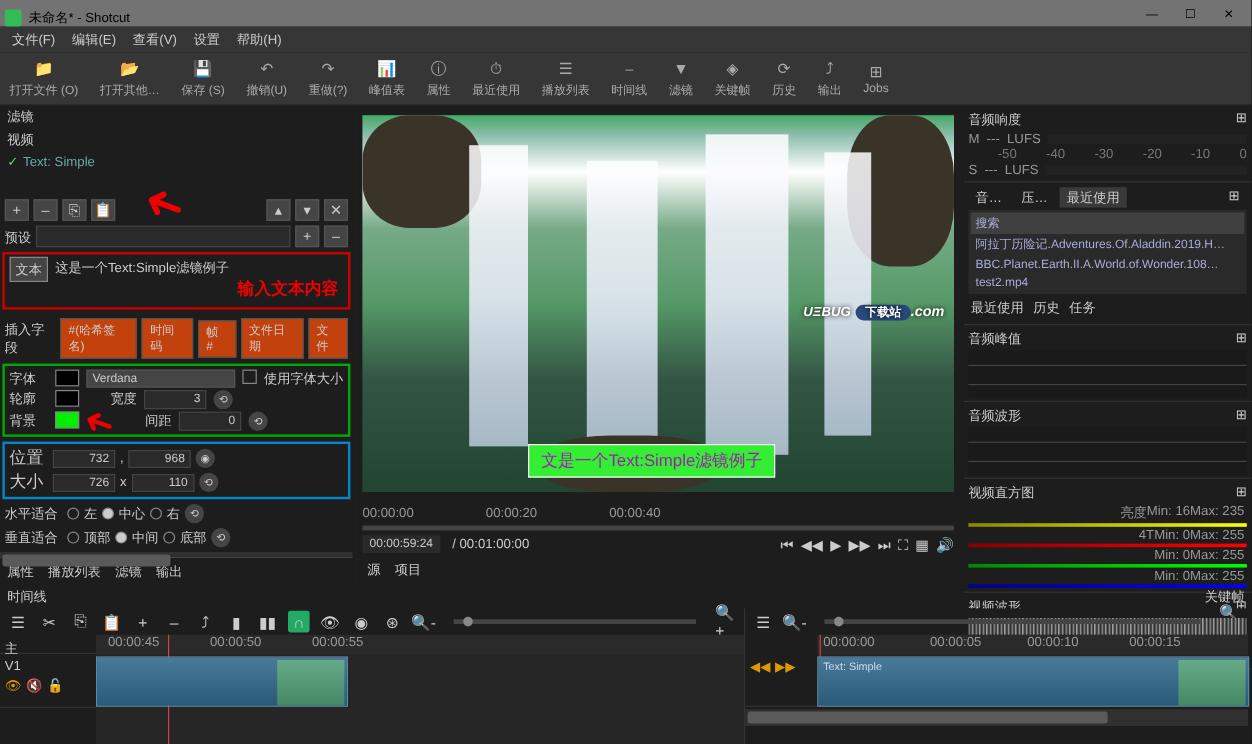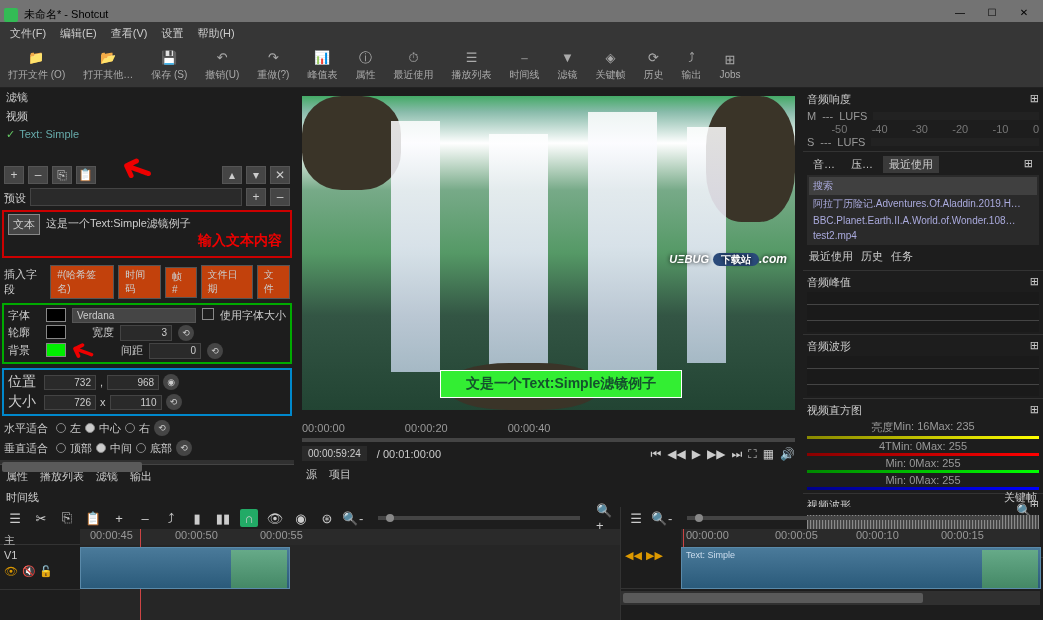--- a/index.html
+++ b/index.html
@@ -59,21 +59,21 @@
 .wf1{left:18%;top:8%;width:10%;height:80%}
 .wf2{left:38%;top:12%;width:12%;height:75%}
 .wf3{left:58%;top:5%;width:14%;height:85%}
 .wf4{left:78%;top:10%;width:8%;height:75%}
 .rock{position:absolute;background:#3a3428;border-radius:40%}
 .r1{left:0;top:0;width:20%;height:30%}
 .r2{right:0;top:0;width:18%;height:40%}
 .r3{left:30%;bottom:0;width:30%;height:15%}
 .watermark{position:absolute;right:8px;top:48%;color:#fff;font-size:18px;font-weight:bold;font-style:italic;text-shadow:0 0 4px #000}
 .watermark .pill{background:#2a4a7a;padding:1px 8px;border-radius:8px;font-size:10px;font-style:normal;margin-left:4px}
-.text-overlay{position:absolute;left:28%;bottom:12px;background:#3e3;padding:4px 25px;border:1px solid #fff;color:#14532d;font-size:14px;font-weight:bold}
+.text-overlay{position:absolute;left:28%;bottom:12px;background:#3e3;padding:4px 10px;border:1px solid #fff;color:#a21caf;font-size:14px;font-weight:normal}
 .playback-bar{padding:4px 8px;display:flex;flex-direction:column;gap:4px}
 .pb-times{display:flex;gap:60px;font-size:10px;color:#999}
 .pb-slider{height:4px;background:#444;position:relative}
 .pb-controls{display:flex;align-items:center;gap:10px}
 .pb-time{background:#2a2a2a;padding:2px 6px;font-size:10px}
 .pb-btns{display:flex;gap:6px}
 .pb-btns span{font-size:12px;color:#ccc}
 .pb-tabs{display:flex;gap:12px;padding:2px 4px}
 .right{width:240px;background:#1d1d1d;display:flex;flex-direction:column}
 .panel{border-bottom:1px solid #333;padding:2px 4px}
@@ -83,21 +83,21 @@
 .lufs-marks{display:flex;justify-content:space-between;font-size:8px;color:#777}
 .recent-tabs{display:flex;gap:4px;padding:2px 0;font-size:10px}
 .recent-tabs span{padding:1px 6px}
 .recent-tabs .active{background:#3a3a3a}
 .recent-list{background:#2a2a2a;padding:2px}
 .recent-item{padding:2px 4px;font-size:10px;color:#aad;white-space:nowrap;overflow:hidden;text-overflow:ellipsis}
 .recent-item.first{background:#404040}
 .recent-btns{display:flex;gap:8px;padding:4px 2px;font-size:10px}
 .wave-panel{height:40px;background:#1a1a1a;position:relative}
 .wave-line{position:absolute;left:0;right:0;height:1px;background:#444}
-.histo-row{display:flex;justify-content:center;font-size:9px;color:#999;padding:0 2px}
+.histo-row{display:flex;justify-content:flex-end;font-size:9px;color:#999;padding:0 2px}
 .histo-bar{height:3px;margin:1px 0}
 .histo-bar.r{background:linear-gradient(90deg,#800 0%,#f00 100%)}
 .histo-bar.g{background:linear-gradient(90deg,#080 0%,#0f0 100%)}
 .histo-bar.b{background:linear-gradient(90deg,#008 0%,#00f 100%)}
 .histo-bar.y{background:linear-gradient(90deg,#880 0%,#ff0 100%)}
 .video-wave{height:40px;background:#1a1a1a;position:relative;overflow:hidden}
 .video-wave .noise{position:absolute;inset:0;background:repeating-linear-gradient(90deg,#fff 0px,#aaa 1px,#333 2px,#888 3px);opacity:0.6}
 .bottom{height:155px;background:#1d1d1d;display:flex;flex-direction:column}
 .tl-header{display:flex;justify-content:space-between;padding:2px 6px;font-size:11px}
 .tl-toolbar{display:flex;align-items:center;gap:8px;padding:2px 6px}

